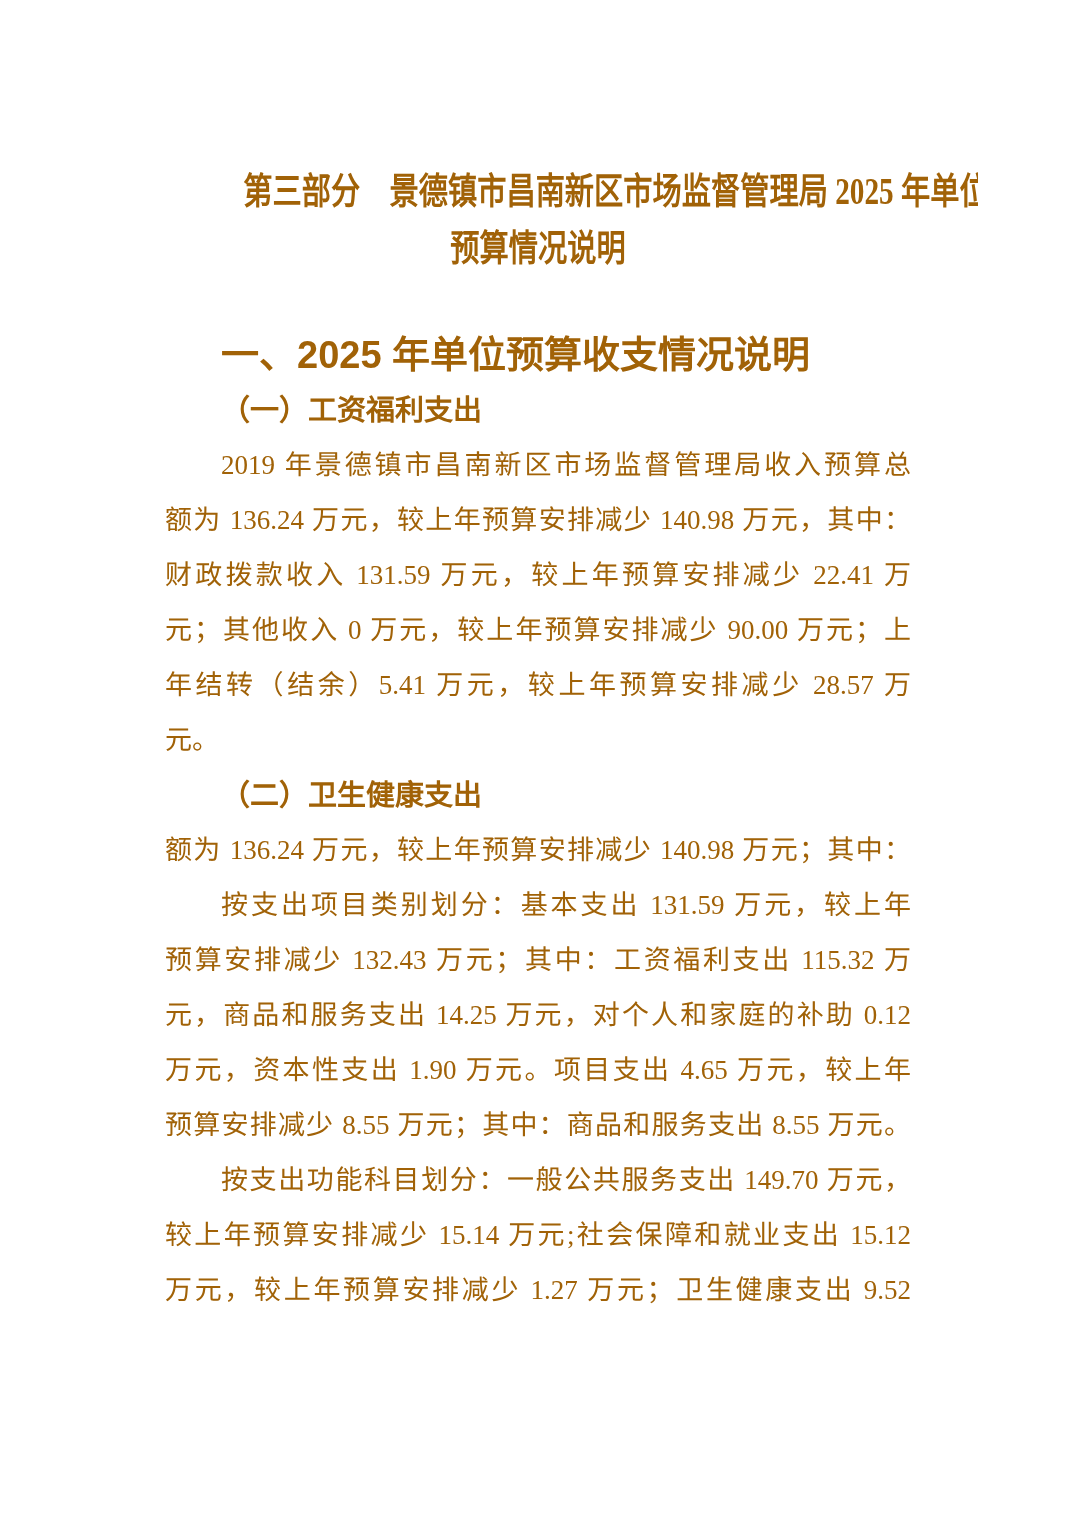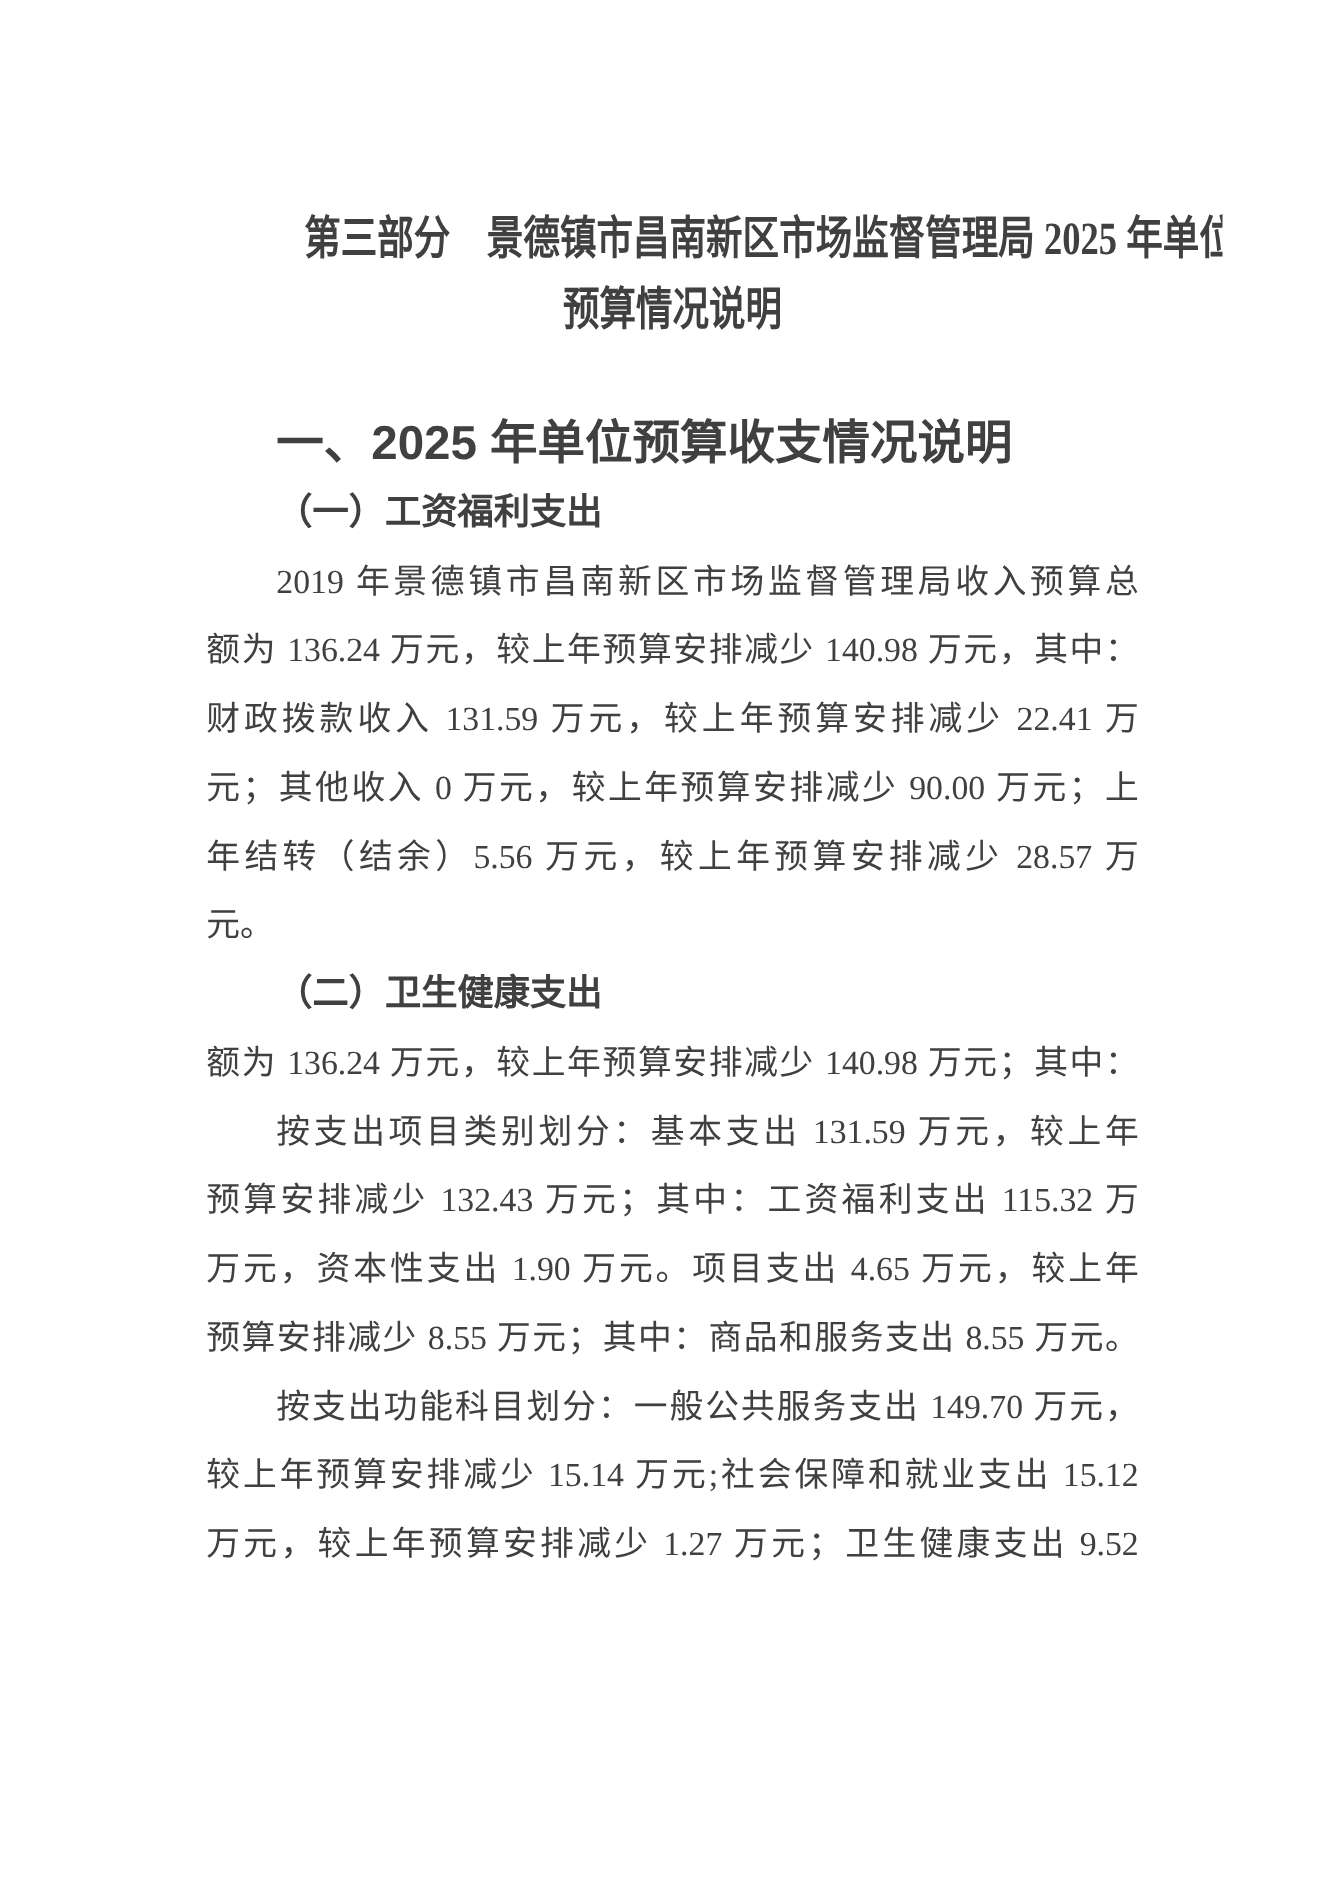--- a/index.html
+++ b/index.html
@@ -2,21 +2,21 @@
 <html lang="zh-CN"><head>
 <meta charset="utf-8">
 <style>
   * { margin: 0; padding: 0; box-sizing: border-box; }
   html, body { background: #ffffff; }
   .page {
     position: relative;
     width: 978px;
     height: 1520px;
     background: #ffffff;
-    color: #404040;
+    color: #a16207;
     overflow: hidden;
     font-family: "Liberation Serif", serif;
   }
   .content {
     position: absolute;
     left: 165px;
     top: 163px;
     width: 746px;
   }
   
@@ -70,33 +70,34 @@
 
     <div class="h1">一、2025 年单位预算收支情况说明</div>
 
     <div class="h2">（一）工资福利支出</div>
 
     <div>
       <div class="line indent">2019 年景德镇市昌南新区市场监督管理局收入预算总</div>
       <div class="line">额为 136.24 万元，较上年预算安排减少 140.98 万元，其中：</div>
       <div class="line">财政拨款收入 131.59 万元，较上年预算安排减少 22.41 万</div>
       <div class="line">元；其他收入 0 万元，较上年预算安排减少 90.00 万元；上</div>
-      <div class="line">年结转（结余）5.56 万元，较上年预算安排减少 28.57 万</div>
+      <div class="line">年结转（结余）5.41 万元，较上年预算安排减少 28.57 万</div>
       <div class="line no-stretch">元。</div>
     </div>
 
     <div class="h2">（二）卫生健康支出</div>
 
     <div>
       <div class="line">额为 136.24 万元，较上年预算安排减少 140.98 万元；其中：</div>
     </div>
 
     <div>
       <div class="line indent">按支出项目类别划分：基本支出 131.59 万元，较上年</div>
       <div class="line">预算安排减少 132.43 万元；其中：工资福利支出 115.32 万</div>
+      <div class="line">元，商品和服务支出 14.25 万元，对个人和家庭的补助 0.12</div>
       <div class="line">万元，资本性支出 1.90 万元。项目支出 4.65 万元，较上年</div>
       <div class="line">预算安排减少 8.55 万元；其中：商品和服务支出 8.55 万元。</div>
     </div>
 
     <div>
       <div class="line indent">按支出功能科目划分：一般公共服务支出 149.70 万元，</div>
       <div class="line">较上年预算安排减少 15.14 万元;社会保障和就业支出 15.12</div>
       <div class="line">万元，较上年预算安排减少 1.27 万元；卫生健康支出 9.52</div>
     </div>
 

